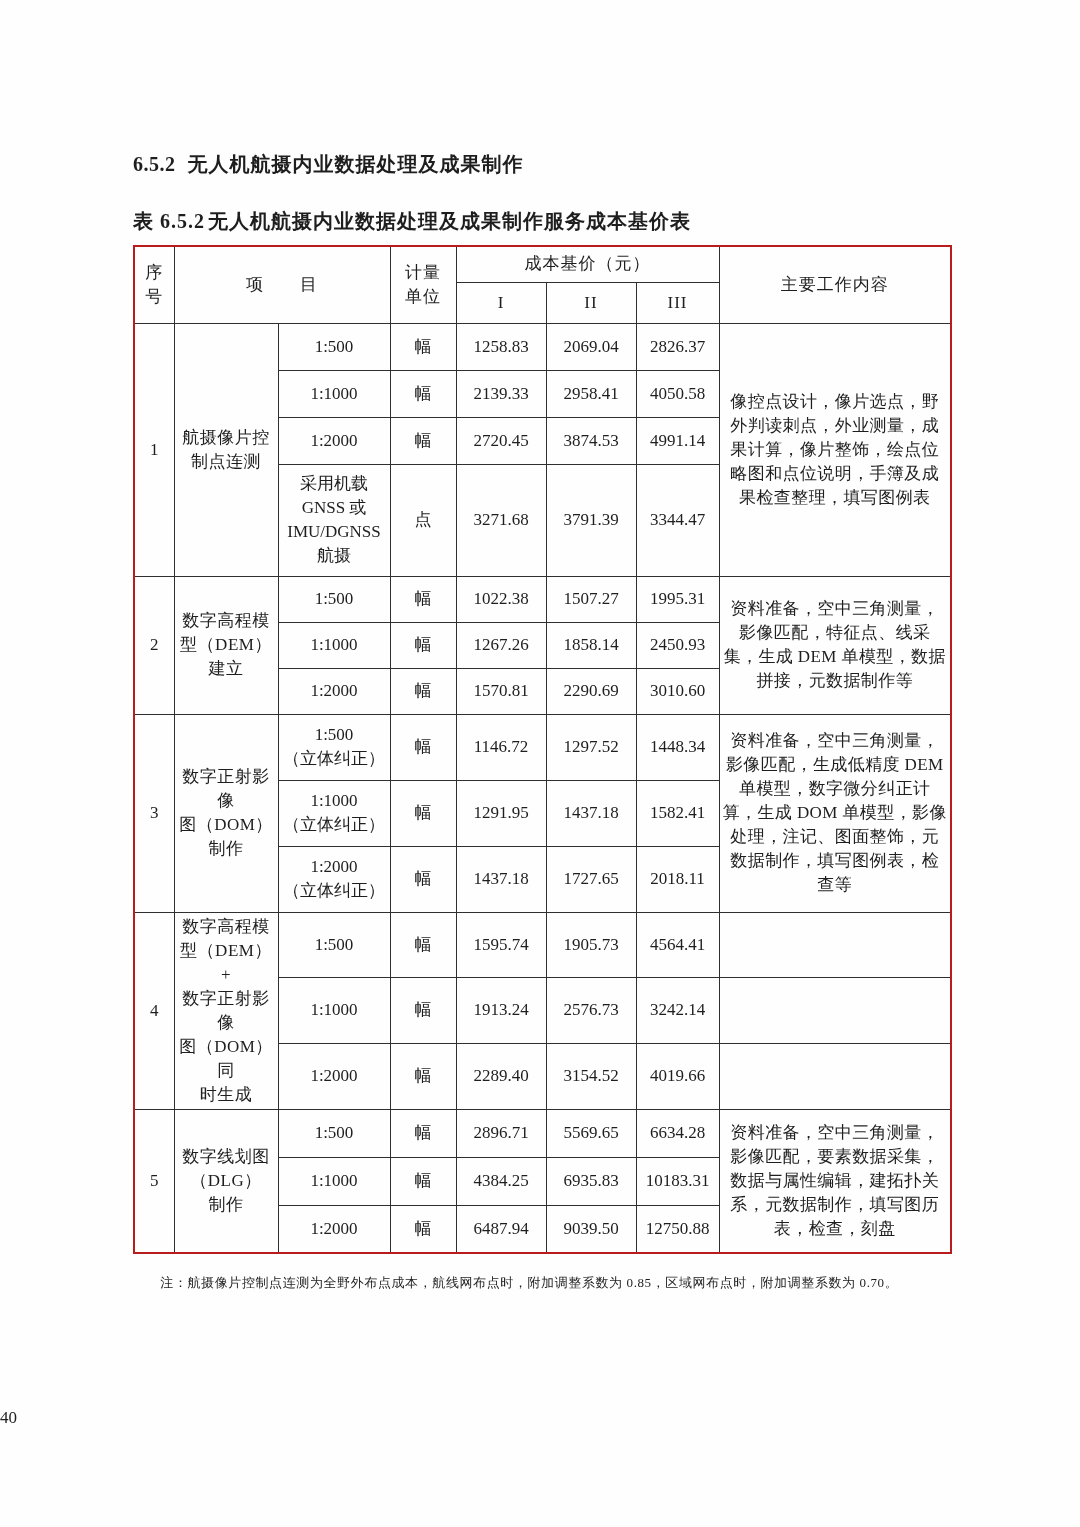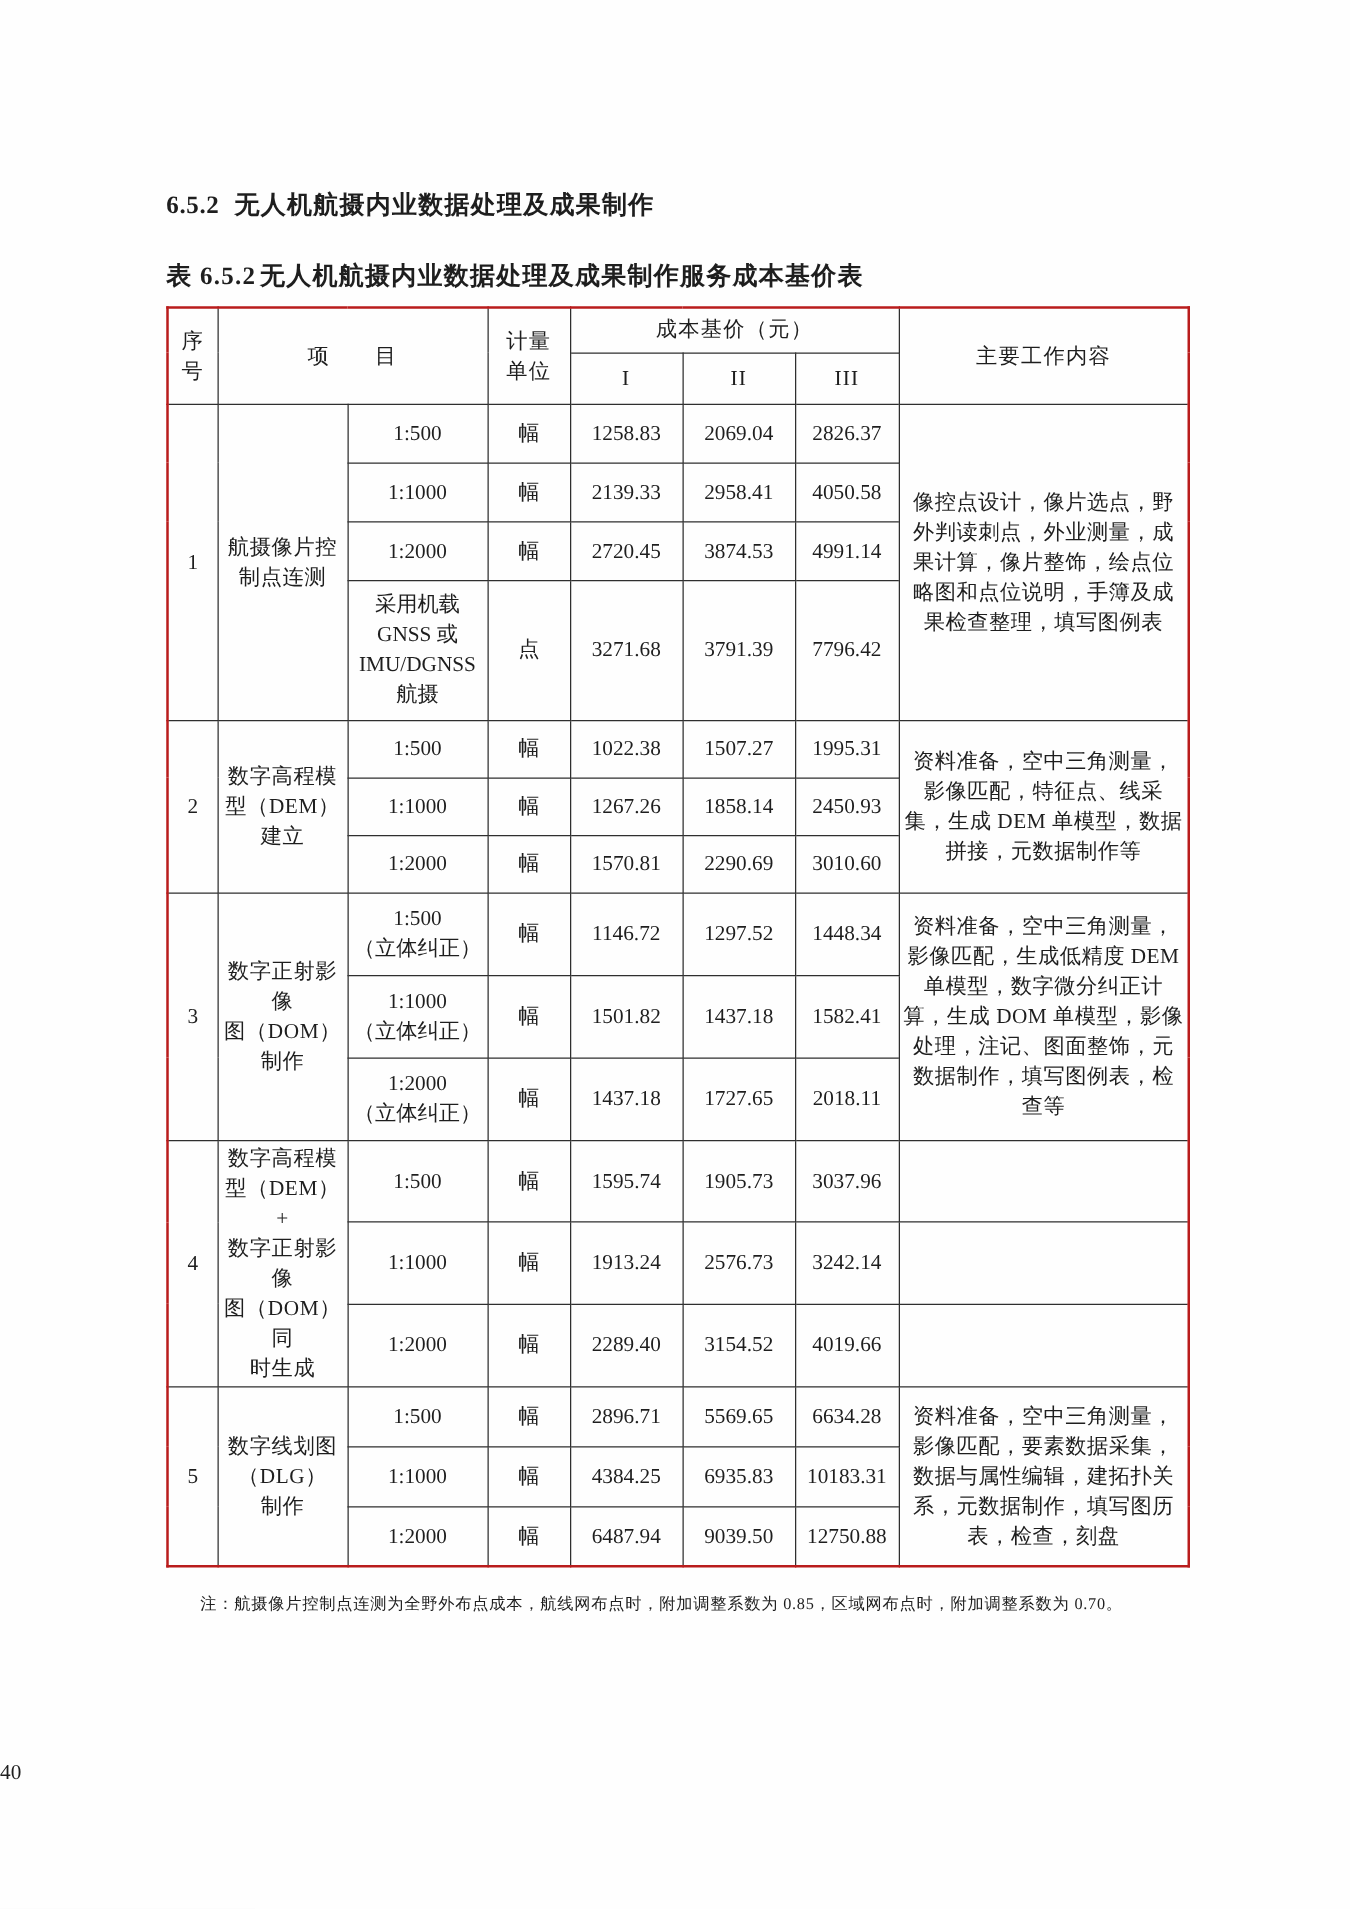--- a/index.html
+++ b/index.html
@@ -157,21 +157,21 @@
           <td>4991.14</td>
         </tr>
         <tr class="g1t">
           <td class="pre">采用机载
 GNSS 或
 IMU/DGNSS
 航摄</td>
           <td>点</td>
           <td>3271.68</td>
           <td>3791.39</td>
-          <td>7796.42</td>
+          <td>3344.47</td>
         </tr>
 
         <tr class="g2r">
           <td rowspan="3">2</td>
           <td rowspan="3" class="pre name">数字高程模
 型（DEM）
 建立</td>
           <td class="pre">1:500</td>
           <td>幅</td>
           <td>1022.38</td>
@@ -204,21 +204,21 @@
           <td>幅</td>
           <td>1146.72</td>
           <td>1297.52</td>
           <td>1448.34</td>
           <td rowspan="3" class="work">资料准备，空中三角测量，影像匹配，生成低精度 DEM 单模型，数字微分纠正计算，生成 DOM 单模型，影像处理，注记、图面整饰，元数据制作，填写图例表，检查等</td>
         </tr>
         <tr class="g3r">
           <td class="pre">1:1000
 （立体纠正）</td>
           <td>幅</td>
-          <td>1501.82</td>
+          <td>1291.95</td>
           <td>1437.18</td>
           <td>1582.41</td>
         </tr>
         <tr class="g3r">
           <td class="pre">1:2000
 （立体纠正）</td>
           <td>幅</td>
           <td>1437.18</td>
           <td>1727.65</td>
           <td>2018.11</td>
@@ -228,21 +228,21 @@
           <td rowspan="3">4</td>
           <td rowspan="3" class="pre name">数字高程模
 型（DEM）+
 数字正射影像
 图（DOM）同
 时生成</td>
           <td class="pre">1:500</td>
           <td>幅</td>
           <td>1595.74</td>
           <td>1905.73</td>
-          <td>3037.96</td>
+          <td>4564.41</td>
           <td class="work"></td>
         </tr>
         <tr class="g4r">
           <td class="pre">1:1000</td>
           <td>幅</td>
           <td>1913.24</td>
           <td>2576.73</td>
           <td>3242.14</td>
           <td class="work"></td>
         </tr>

